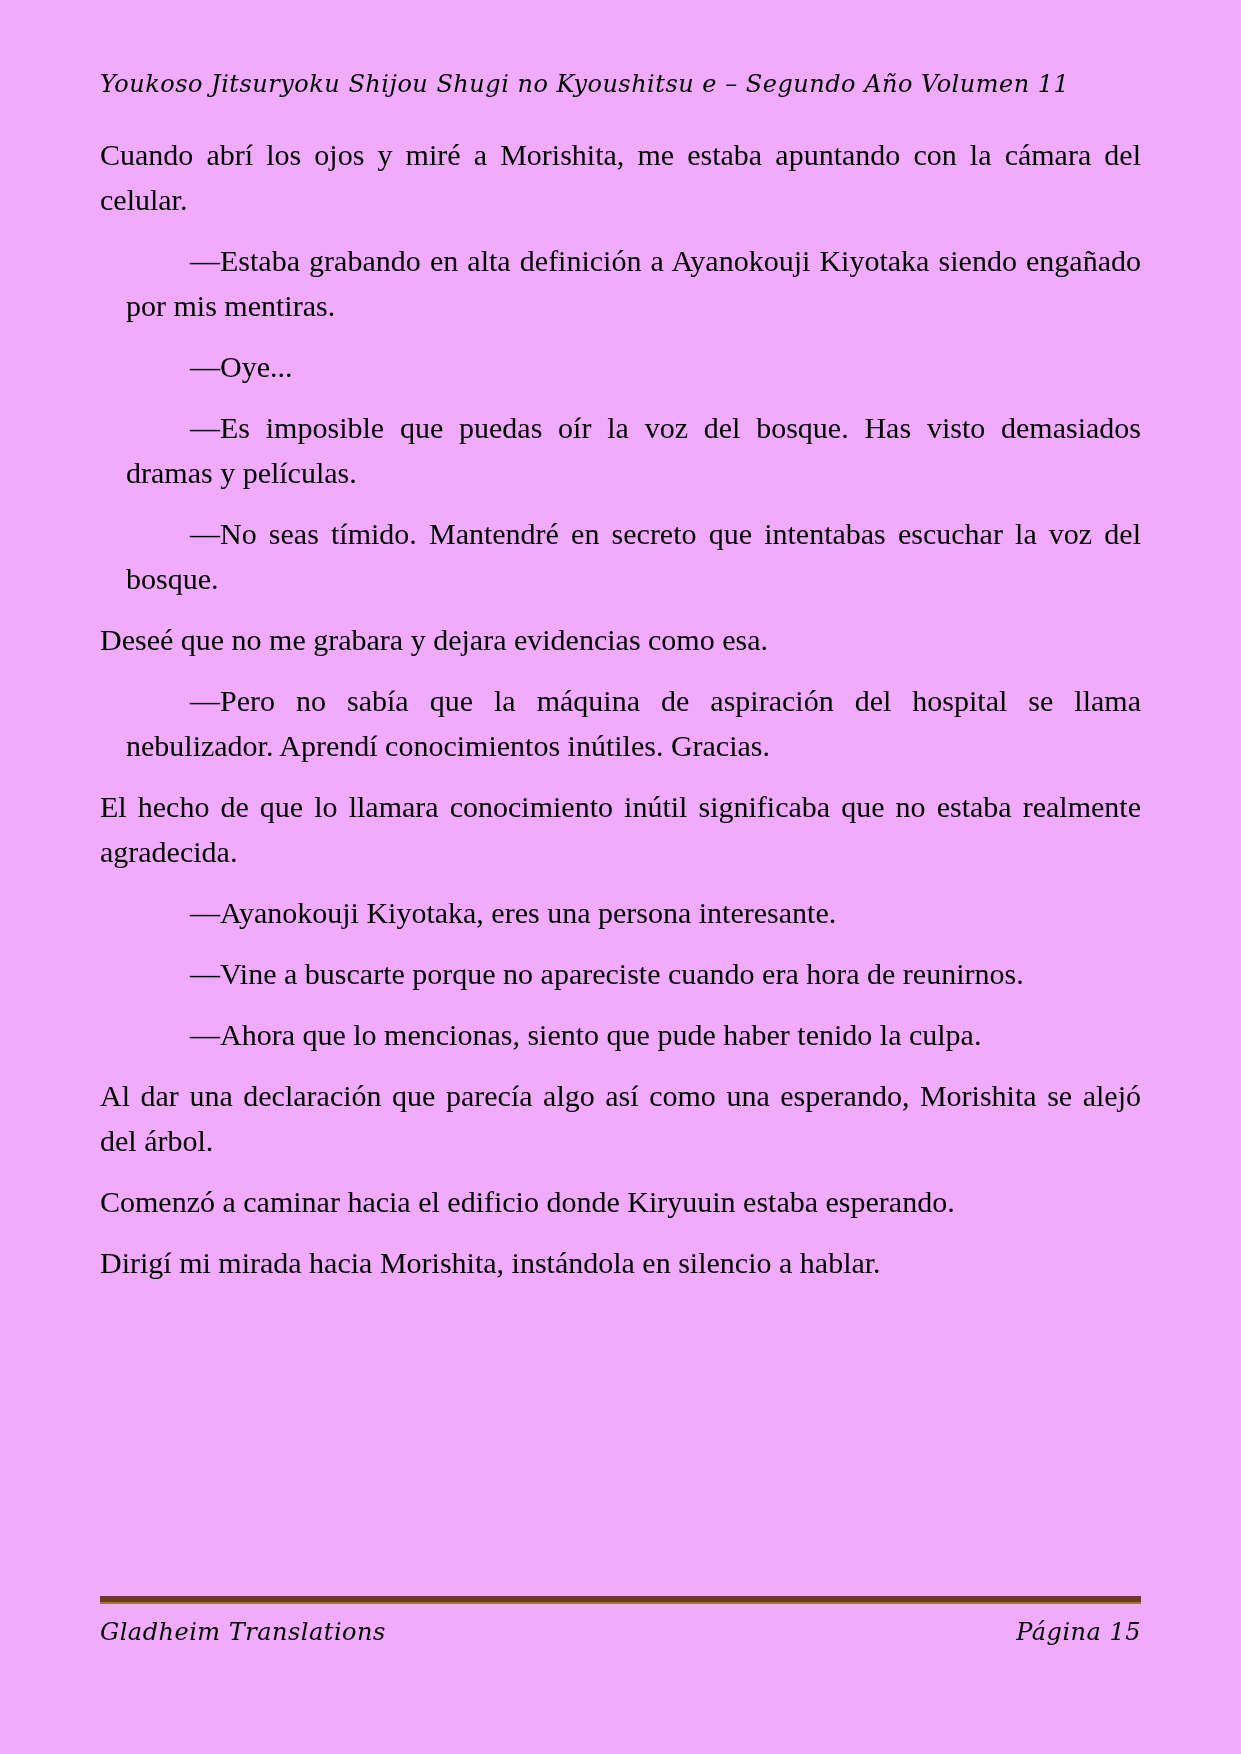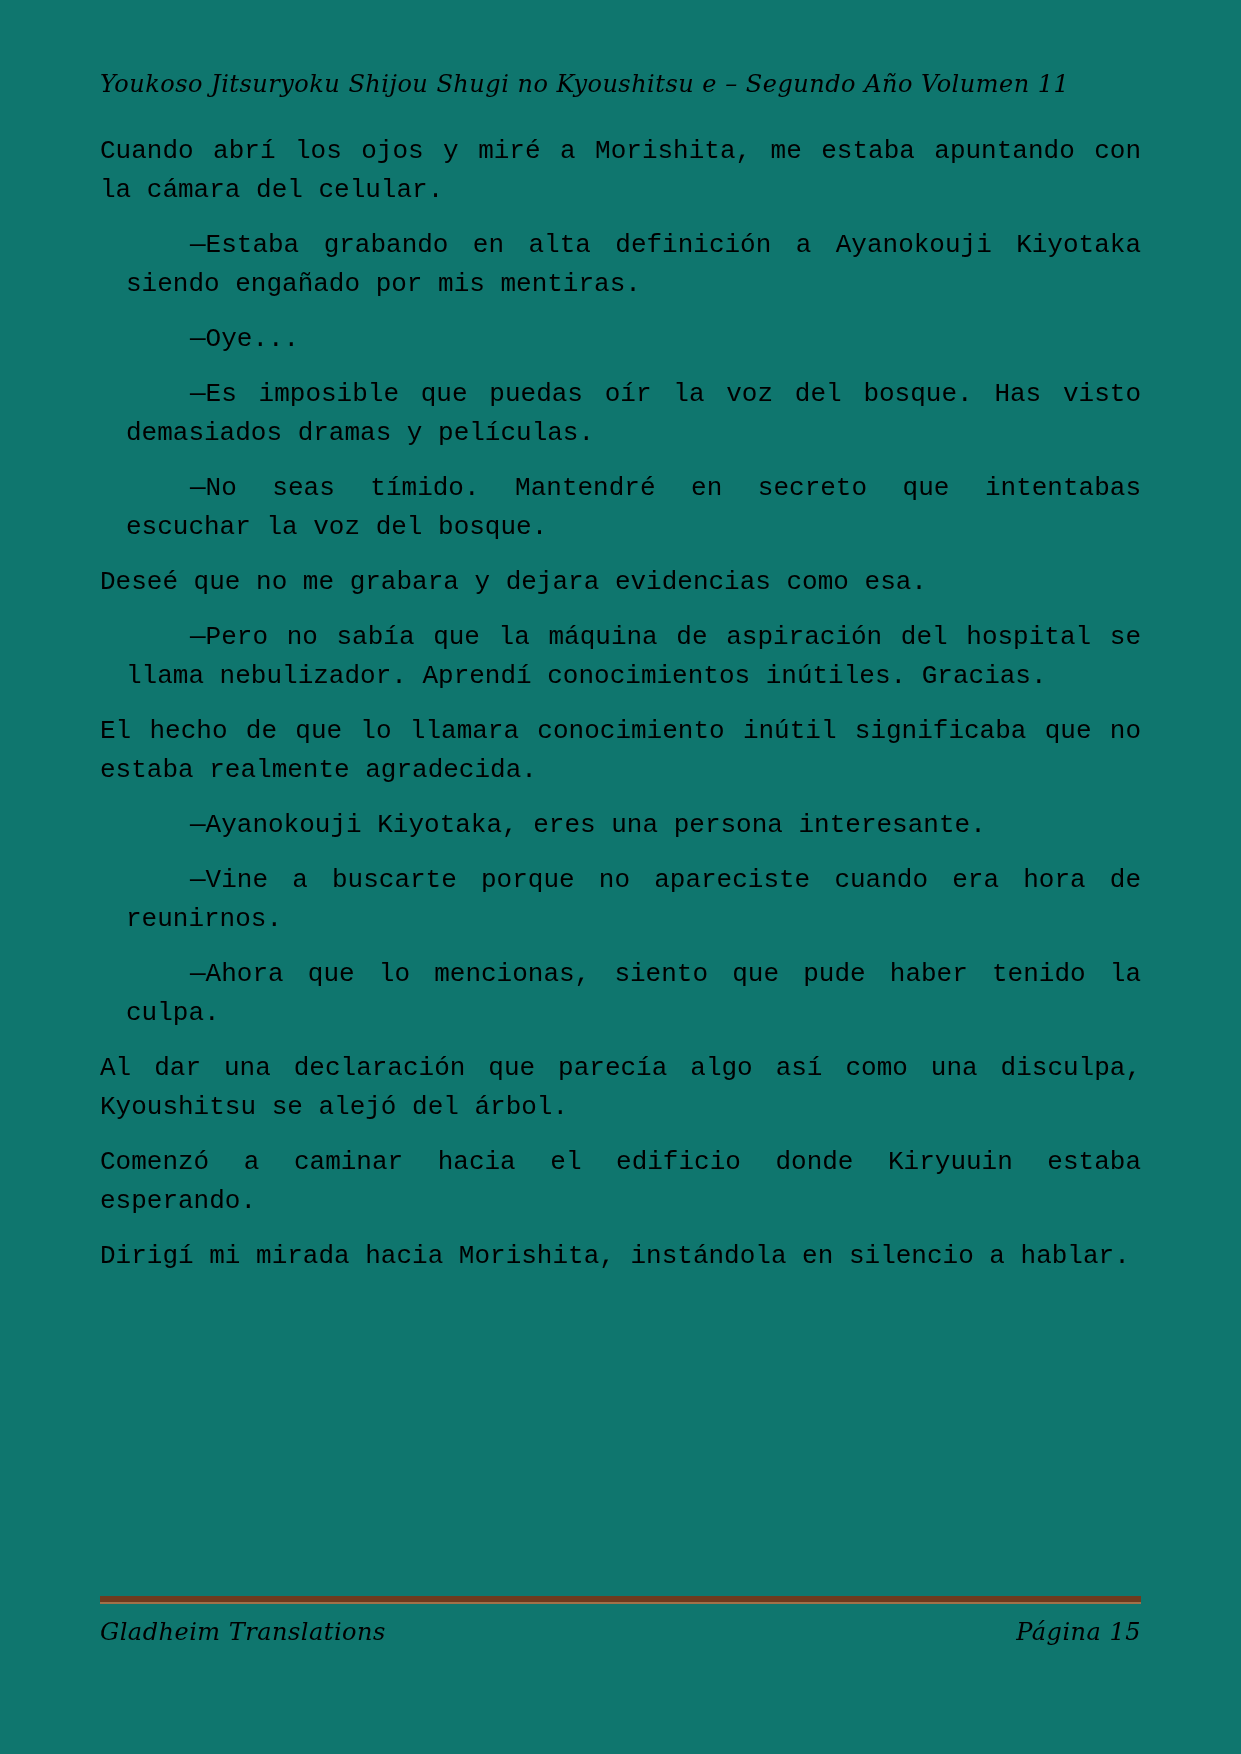--- a/index.html
+++ b/index.html
@@ -2,38 +2,38 @@
 <html><head>
 <meta charset="utf-8">
 <style>
   * { box-sizing: border-box; }
   html, body { margin: 0; padding: 0; background: #e8e8e8; }
   .page {
     position: relative;
     width: 1241px;
     height: 1754px;
     margin: 0 auto;
-    background: #0f766e;
+    background: #f0abfc;
     overflow: hidden;
   }
   .page-inner {
     padding: 70px 100px 0 100px;
   }
   .doc-header {
     font-family: "DejaVu Serif", serif;
     font-style: italic;
     font-size: 24px;
     letter-spacing: 0.5px;
     color: #000000;
     white-space: nowrap;
     margin-bottom: 34px;
   }
   .doc-body {
-    font-family: Liberation Mono, monospace;
-    font-size: 26px;
+    font-family: Liberation Serif, serif;
+    font-size: 30px;
     line-height: 1.5;
     color: #000000;
     text-align: justify;
   }
   .doc-body p.para {
     margin: 0 0 16px 0;
   }
   .doc-body p.para.indent {
     text-indent: 64px;
     margin-left: 26px;
@@ -73,21 +73,21 @@
         <p class="para indent">—Estaba grabando en alta definición a Ayanokouji Kiyotaka siendo engañado por mis mentiras.</p>
         <p class="para indent">—Oye...</p>
         <p class="para indent">—Es imposible que puedas oír la voz del bosque. Has visto demasiados dramas y películas.</p>
         <p class="para indent">—No seas tímido. Mantendré en secreto que intentabas escuchar la voz del bosque.</p>
         <p class="para">Deseé que no me grabara y dejara evidencias como esa.</p>
         <p class="para indent">—Pero no sabía que la máquina de aspiración del hospital se llama nebulizador. Aprendí conocimientos inútiles. Gracias.</p>
         <p class="para">El hecho de que lo llamara conocimiento inútil significaba que no estaba realmente agradecida.</p>
         <p class="para indent">—Ayanokouji Kiyotaka, eres una persona interesante.</p>
         <p class="para indent">—Vine a buscarte porque no apareciste cuando era hora de reunirnos.</p>
         <p class="para indent">—Ahora que lo mencionas, siento que pude haber tenido la culpa.</p>
-        <p class="para">Al dar una declaración que parecía algo así como una disculpa, Kyoushitsu se alejó del árbol.</p>
+        <p class="para">Al dar una declaración que parecía algo así como una esperando, Morishita se alejó del árbol.</p>
         <p class="para">Comenzó a caminar hacia el edificio donde Kiryuuin estaba esperando.</p>
         <p class="para">Dirigí mi mirada hacia Morishita, instándola en silencio a hablar.</p>
       </div>
   </div>
 
   <div class="doc-footer">
     <div class="footer-rule" style="border-top-color: rgb(110, 58, 30); border-bottom-color: rgb(160, 113, 74);"></div>
     <div class="footer-row">
       <span>Gladheim Translations</span>
       <span>Página 15</span>

